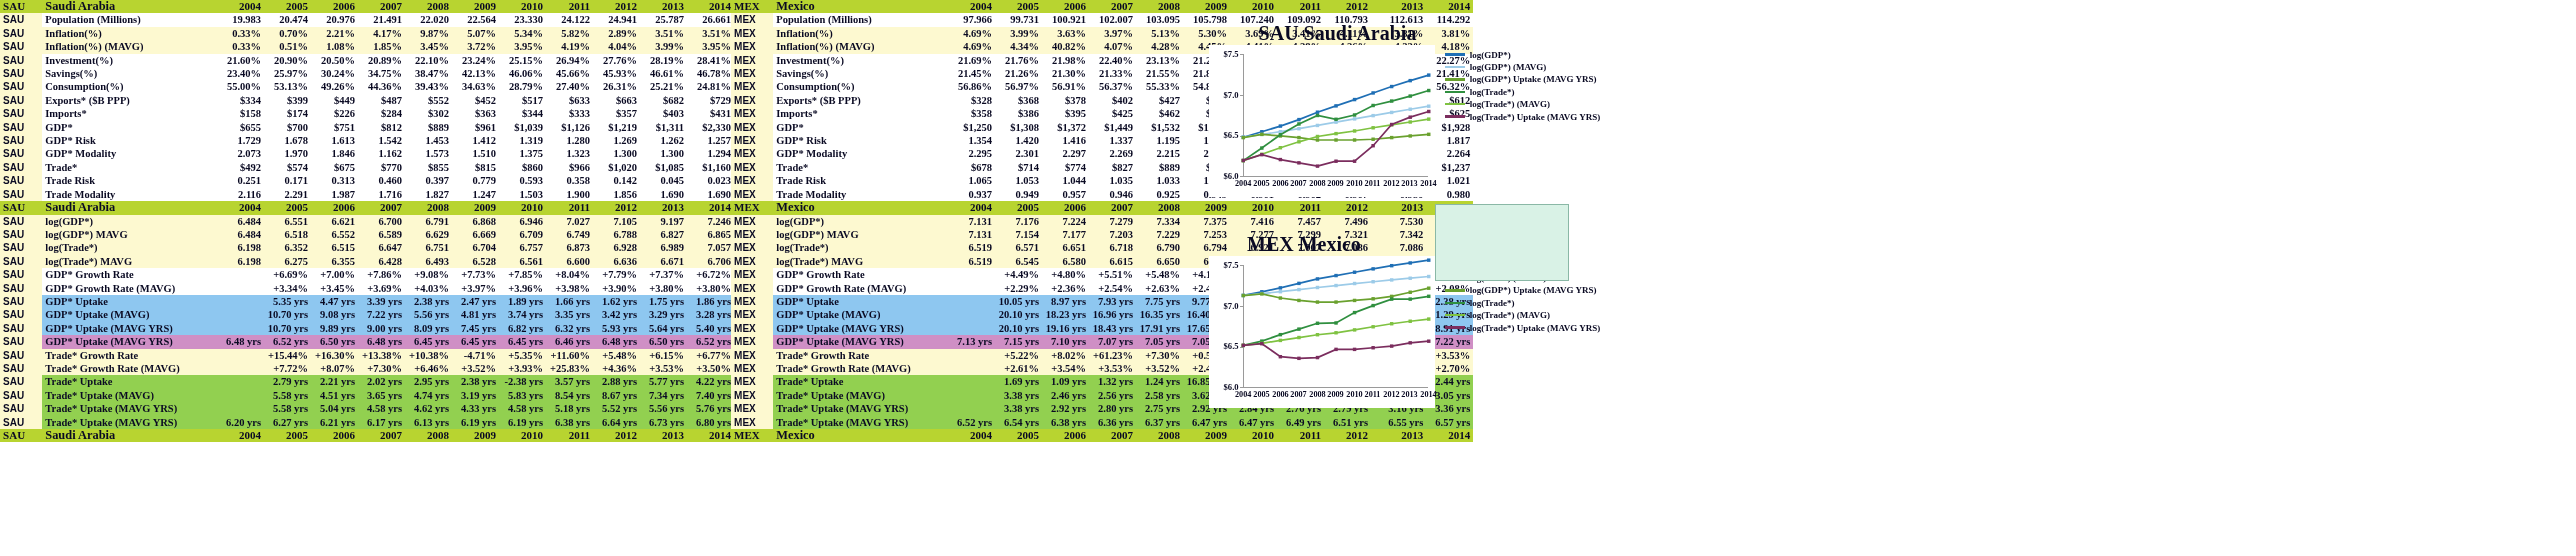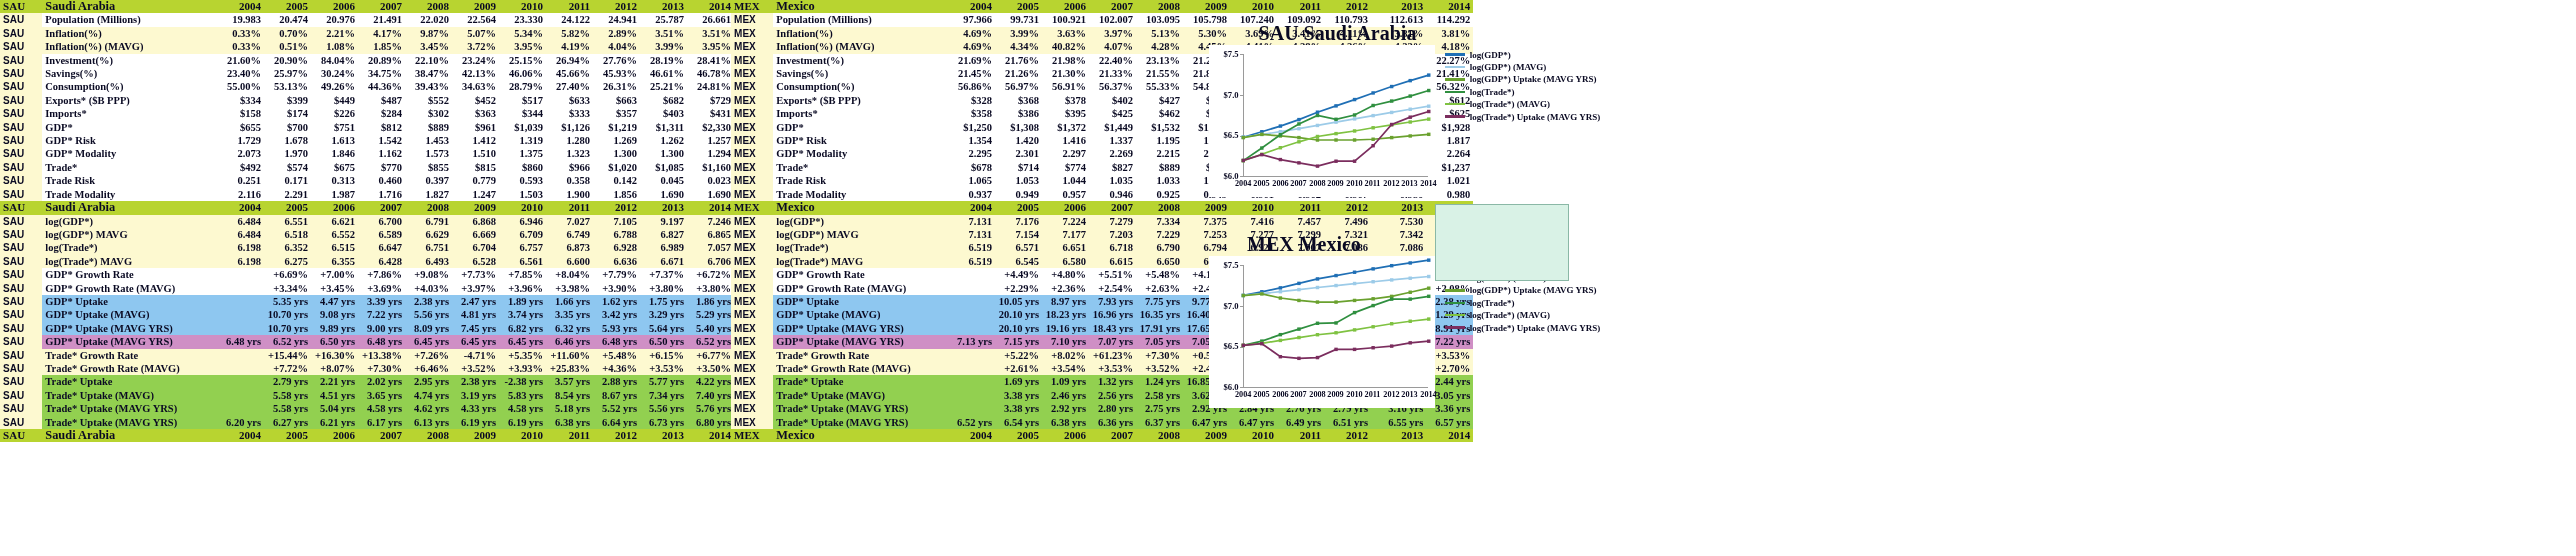--- a/index.html
+++ b/index.html
@@ -137,21 +137,21 @@
             <td class="num">4.19%</td>
             <td class="num">4.04%</td>
             <td class="num">3.99%</td>
             <td class="num">3.95%</td>
           </tr>
           <tr class="white">
             <td class="code">SAU</td>
             <td class="lbl">Investment(%)</td>
             <td class="num">21.60%</td>
             <td class="num">20.90%</td>
-            <td class="num">84.04%</td>
+            <td class="num">20.50%</td>
             <td class="num">20.89%</td>
             <td class="num">22.10%</td>
             <td class="num">23.24%</td>
             <td class="num">25.15%</td>
             <td class="num">26.94%</td>
             <td class="num">27.76%</td>
             <td class="num">28.19%</td>
             <td class="num">28.41%</td>
           </tr>
           <tr class="white">
@@ -430,21 +430,21 @@
             <td class="num"></td>
             <td class="num">10.70 yrs</td>
             <td class="num">9.08 yrs</td>
             <td class="num">7.22 yrs</td>
             <td class="num">5.56 yrs</td>
             <td class="num">4.81 yrs</td>
             <td class="num">3.74 yrs</td>
             <td class="num">3.35 yrs</td>
             <td class="num">3.42 yrs</td>
             <td class="num">3.29 yrs</td>
-            <td class="num">5.29 yrs</td>
+            <td class="num">3.28 yrs</td>
           </tr>
           <tr class="blue">
             <td class="code">SAU</td>
             <td class="lbl">GDP*   Uptake (MAVG YRS)</td>
             <td class="num"></td>
             <td class="num">10.70 yrs</td>
             <td class="num">9.89 yrs</td>
             <td class="num">9.00 yrs</td>
             <td class="num">8.09 yrs</td>
             <td class="num">7.45 yrs</td>
@@ -469,21 +469,21 @@
             <td class="num">6.50 yrs</td>
             <td class="num">6.52 yrs</td>
           </tr>
           <tr class="cream">
             <td class="code">SAU</td>
             <td class="lbl">Trade*  Growth Rate</td>
             <td class="num"></td>
             <td class="num">+15.44%</td>
             <td class="num">+16.30%</td>
             <td class="num">+13.38%</td>
-            <td class="num">+7.26%</td>
+            <td class="num">+10.38%</td>
             <td class="num">-4.71%</td>
             <td class="num">+5.35%</td>
             <td class="num">+11.60%</td>
             <td class="num">+5.48%</td>
             <td class="num">+6.15%</td>
             <td class="num">+6.77%</td>
           </tr>
           <tr class="cream">
             <td class="code">SAU</td>
             <td class="lbl">Trade*  Growth Rate (MAVG)</td>

